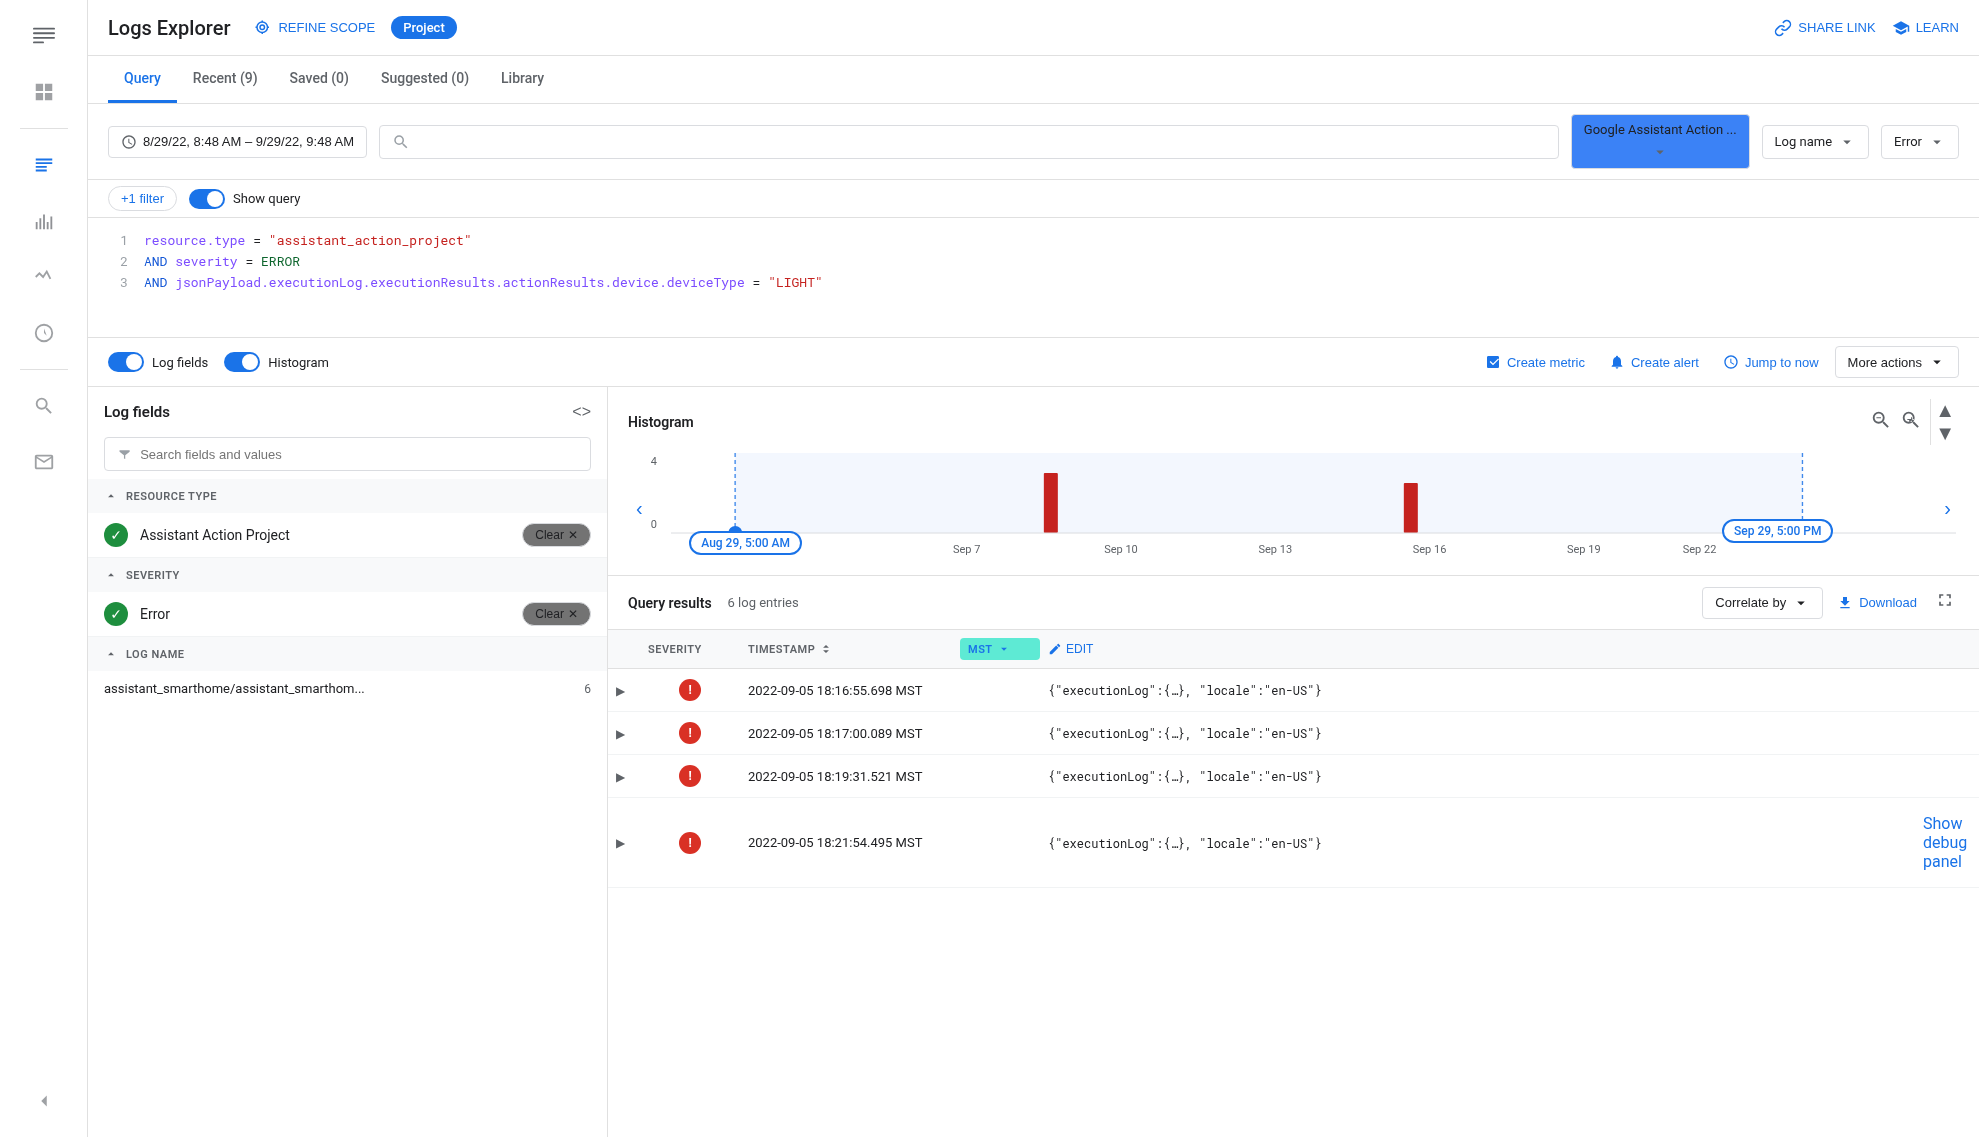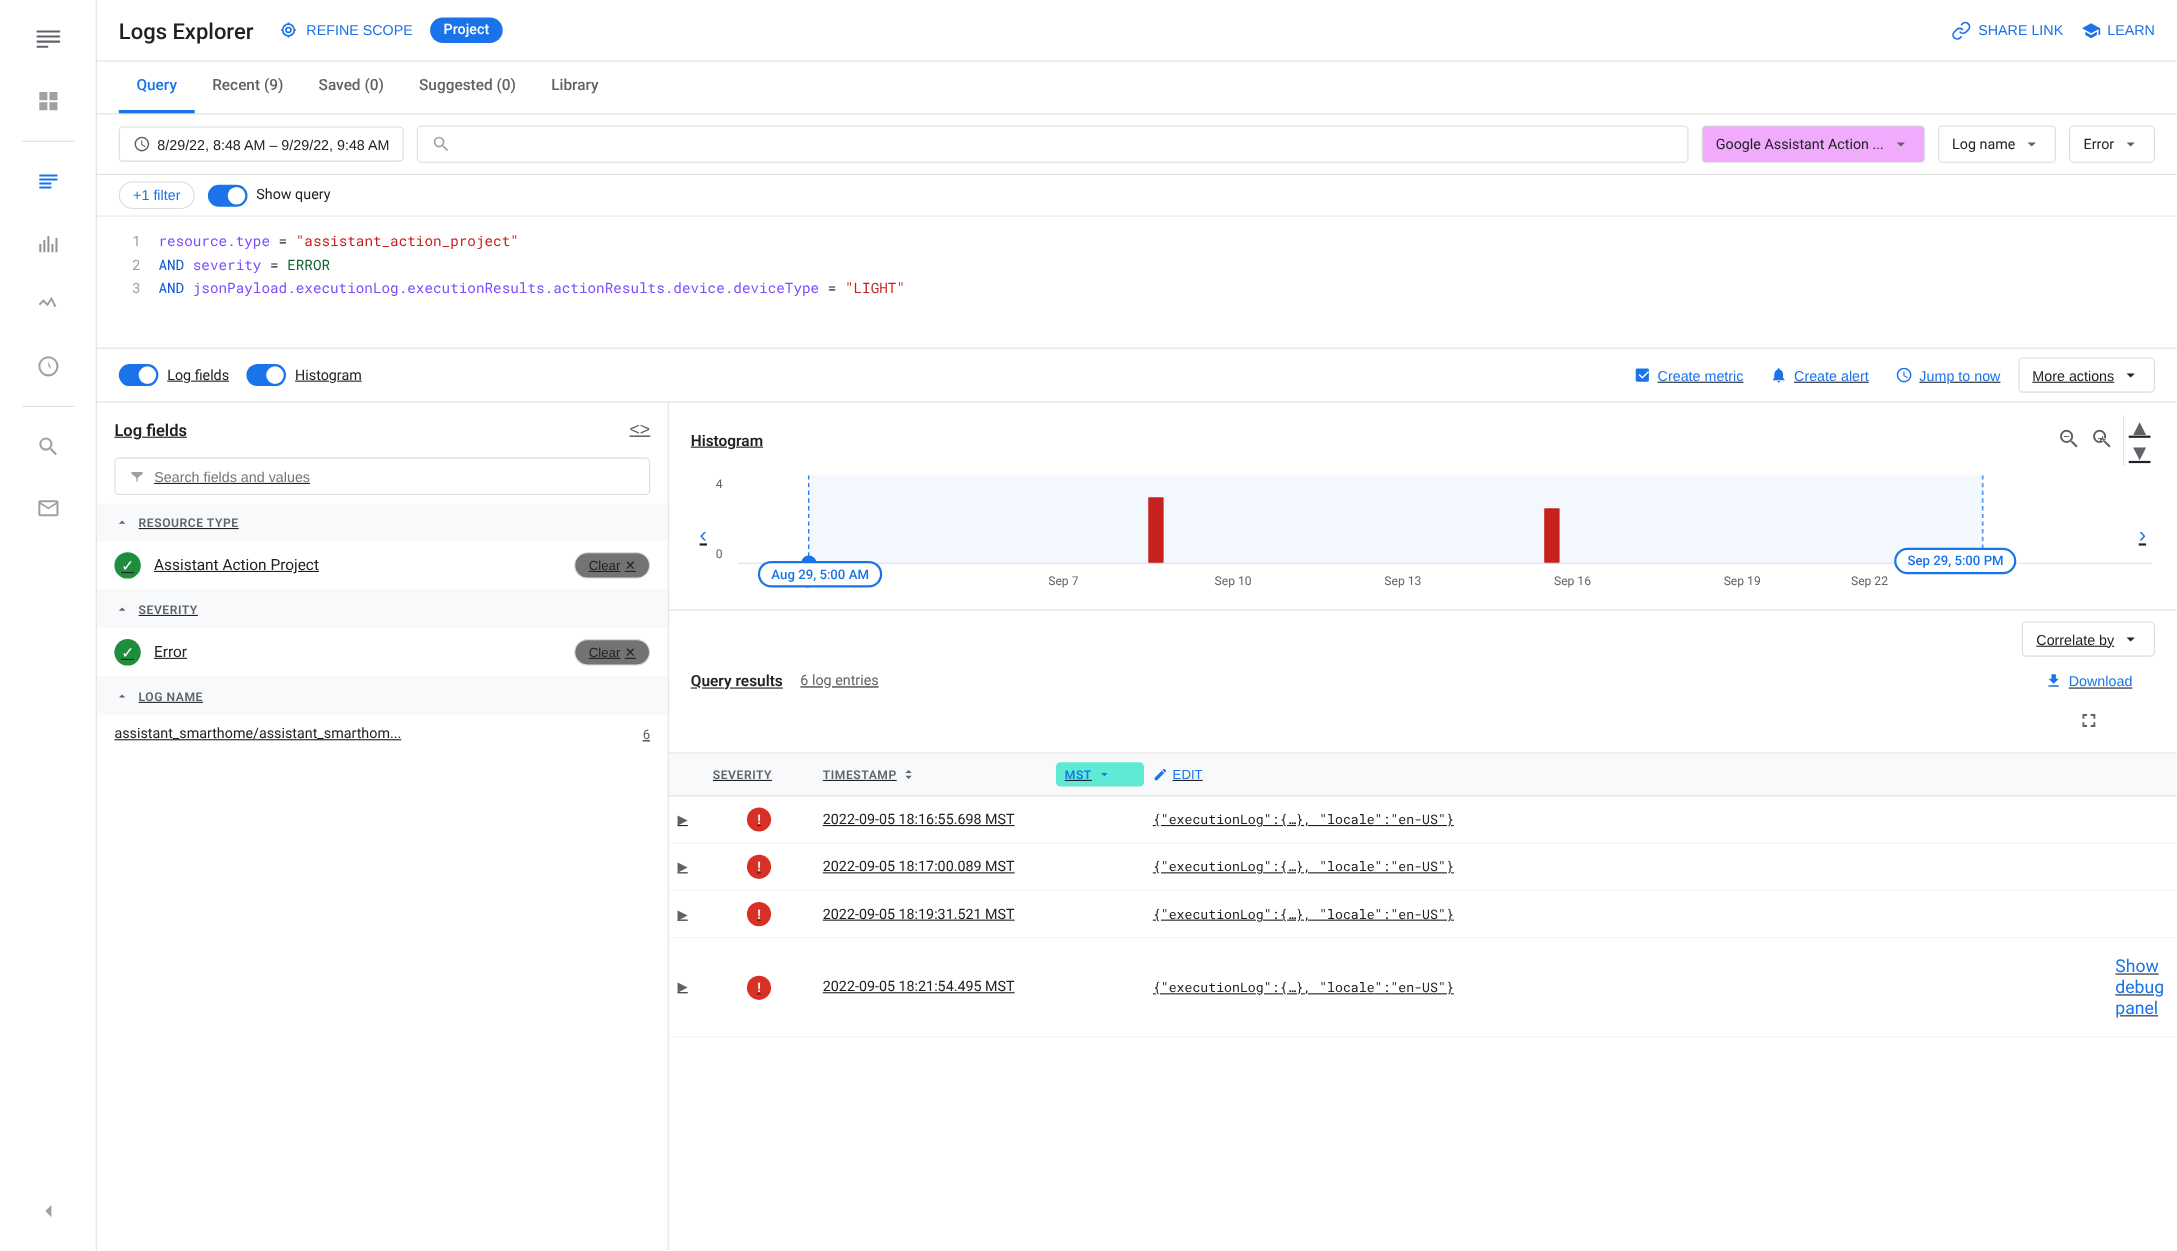--- a/index.html
+++ b/index.html
@@ -30,21 +30,21 @@
     .tab.active { color: #1a73e8; border-bottom-color: #1a73e8; }
     .tab-actions { margin-left: auto; display: flex; align-items: center; gap: 8px; }
     .tab-btn { display: flex; align-items: center; gap: 6px; color: #1a73e8; font-size: 13px; font-weight: 500; cursor: pointer; border: none; background: none; padding: 8px; }
     .run-query-btn { background: #1a73e8; color: #fff; border: none; border-radius: 4px; padding: 8px 16px; font-size: 14px; font-weight: 500; cursor: pointer; }
 
     
     .filter-bar { display: flex; align-items: center; padding: 10px 20px; gap: 12px; border-bottom: 1px solid #e0e0e0; flex-shrink: 0; flex-wrap: wrap; }
     .date-range-btn { display: flex; align-items: center; gap: 6px; border: 1px solid #dadce0; border-radius: 4px; padding: 7px 12px; font-size: 13px; cursor: pointer; background: #fff; color: #202124; }
     .search-all-fields { display: flex; align-items: center; gap: 8px; border: 1px solid #dadce0; border-radius: 4px; padding: 7px 12px; flex: 1; min-width: 200px; background: #fff; }
     .search-all-fields input { border: none; outline: none; font-size: 14px; color: #5f6368; width: 100%; background: transparent; }
-    .resource-dropdown { display: flex; align-items: center; gap: 6px; border: 1px solid #dadce0; border-radius: 4px; padding: 7px 12px; font-size: 13px; cursor: pointer; background: #f0abfc; color: #202124; max-width: 280px; }
+    .resource-dropdown { display: flex; align-items: center; gap: 6px; border: 1px solid #dadce0; border-radius: 4px; padding: 7px 12px; font-size: 13px; cursor: pointer; background: #3b82f6; color: #202124; max-width: 280px; flex-direction: column; }
     .log-name-dropdown { display: flex; align-items: center; gap: 6px; border: 1px solid #dadce0; border-radius: 4px; padding: 7px 12px; font-size: 13px; cursor: pointer; background: #fff; color: #202124; }
     .severity-dropdown { display: flex; align-items: center; gap: 6px; border: 1px solid #dadce0; border-radius: 4px; padding: 7px 12px; font-size: 13px; cursor: pointer; background: #fff; color: #202124; }
 
     
     .filter-row2 { display: flex; align-items: center; padding: 6px 20px; gap: 12px; border-bottom: 1px solid #e0e0e0; flex-shrink: 0; }
     .filter-badge { display: flex; align-items: center; gap: 4px; border: 1px solid #dadce0; border-radius: 16px; padding: 4px 12px; font-size: 13px; cursor: pointer; background: #fff; color: #1a73e8; }
     .toggle-container { display: flex; align-items: center; gap: 8px; }
     .toggle { width: 36px; height: 20px; background: #1a73e8; border-radius: 10px; position: relative; cursor: pointer; }
     .toggle-knob { width: 16px; height: 16px; background: #fff; border-radius: 50%; position: absolute; top: 2px; right: 2px; }
     .toggle-label { font-size: 13px; color: #202124; }
@@ -52,21 +52,21 @@
     
     .query-editor { background: #fff; border-bottom: 1px solid #e0e0e0; padding: 12px 20px; font-family: 'Roboto Mono', monospace; font-size: 13px; line-height: 1.6; flex-shrink: 0; min-height: 120px; }
     .query-line { display: flex; gap: 16px; }
     .line-num { color: #9aa0a6; min-width: 20px; text-align: right; }
     .kw-purple { color: #7c4dff; }
     .kw-green { color: #0d652d; }
     .kw-blue { color: #1558d6; }
     .kw-red { color: #c5221f; }
 
     
-    .middle-section { display: flex; flex-direction: column; flex: 1; overflow: hidden; text-decoration: underline; }
+    .middle-section { display: flex; flex-direction: column; flex: 1; overflow: hidden; }
 
     
     .toolbar { display: flex; align-items: center; padding: 8px 20px; border-bottom: 1px solid #e0e0e0; gap: 16px; flex-shrink: 0; }
     .toolbar-left { display: flex; align-items: center; gap: 16px; }
     .toolbar-right { margin-left: auto; display: flex; align-items: center; gap: 8px; }
     .toolbar-btn { display: flex; align-items: center; gap: 6px; color: #1a73e8; font-size: 13px; font-weight: 500; cursor: pointer; border: none; background: none; padding: 6px 8px; }
     .more-actions-btn { display: flex; align-items: center; gap: 6px; color: #202124; font-size: 13px; font-weight: 500; cursor: pointer; border: 1px solid #dadce0; background: #fff; border-radius: 4px; padding: 6px 12px; }
 
     
     .content-area { display: flex; flex: 1; overflow: hidden; }
@@ -91,21 +91,21 @@
     .histogram-section { padding: 12px 20px; border-bottom: 1px solid #e0e0e0; flex-shrink: 0; }
     .histogram-title { font-size: 14px; font-weight: 600; color: #202124; margin-bottom: 8px; display: flex; align-items: center; justify-content: space-between; }
     .histogram-zoom-btns { display: flex; align-items: center; gap: 8px; }
     .zoom-btn { border: none; background: none; cursor: pointer; color: #5f6368; font-size: 18px; }
 
     
     .query-results-section { flex: 1; display: flex; flex-direction: column; overflow: hidden; }
     .results-header { display: flex; align-items: center; padding: 10px 20px; border-bottom: 1px solid #e0e0e0; gap: 16px; flex-shrink: 0; }
     .results-title { font-size: 14px; font-weight: 600; color: #202124; }
     .results-count { font-size: 13px; color: #5f6368; }
-    .results-actions { margin-left: auto; display: flex; align-items: center; gap: 8px; flex-direction: column; }
+    .results-actions { margin-left: auto; display: flex; align-items: center; gap: 8px; }
     .correlate-btn { display: flex; align-items: center; gap: 6px; border: 1px solid #dadce0; border-radius: 4px; padding: 6px 12px; font-size: 13px; cursor: pointer; background: #fff; color: #202124; }
     .download-btn { display: flex; align-items: center; gap: 6px; color: #1a73e8; font-size: 13px; font-weight: 500; cursor: pointer; border: none; background: none; padding: 6px; }
     .fullscreen-btn { border: none; background: none; cursor: pointer; color: #5f6368; font-size: 18px; padding: 4px; }
 
     
     .results-table { flex: 1; overflow-y: auto; }
     .table-header { display: grid; grid-template-columns: 32px 100px 220px 80px 1fr 80px; background: #f8f9fa; border-bottom: 1px solid #e0e0e0; padding: 8px 0; position: sticky; top: 0; z-index: 1; }
     .th { padding: 4px 8px; font-size: 11px; font-weight: 600; color: #5f6368; text-transform: uppercase; letter-spacing: 0.5px; display: flex; align-items: center; gap: 4px; }
     .th.mst { background: #5eead4; border-radius: 4px; color: #1a73e8; }
     .table-row-item { display: grid; grid-template-columns: 32px 100px 220px 80px 1fr 80px; border-bottom: 1px solid #f1f3f4; padding: 4px 0; align-items: center; cursor: pointer; }

